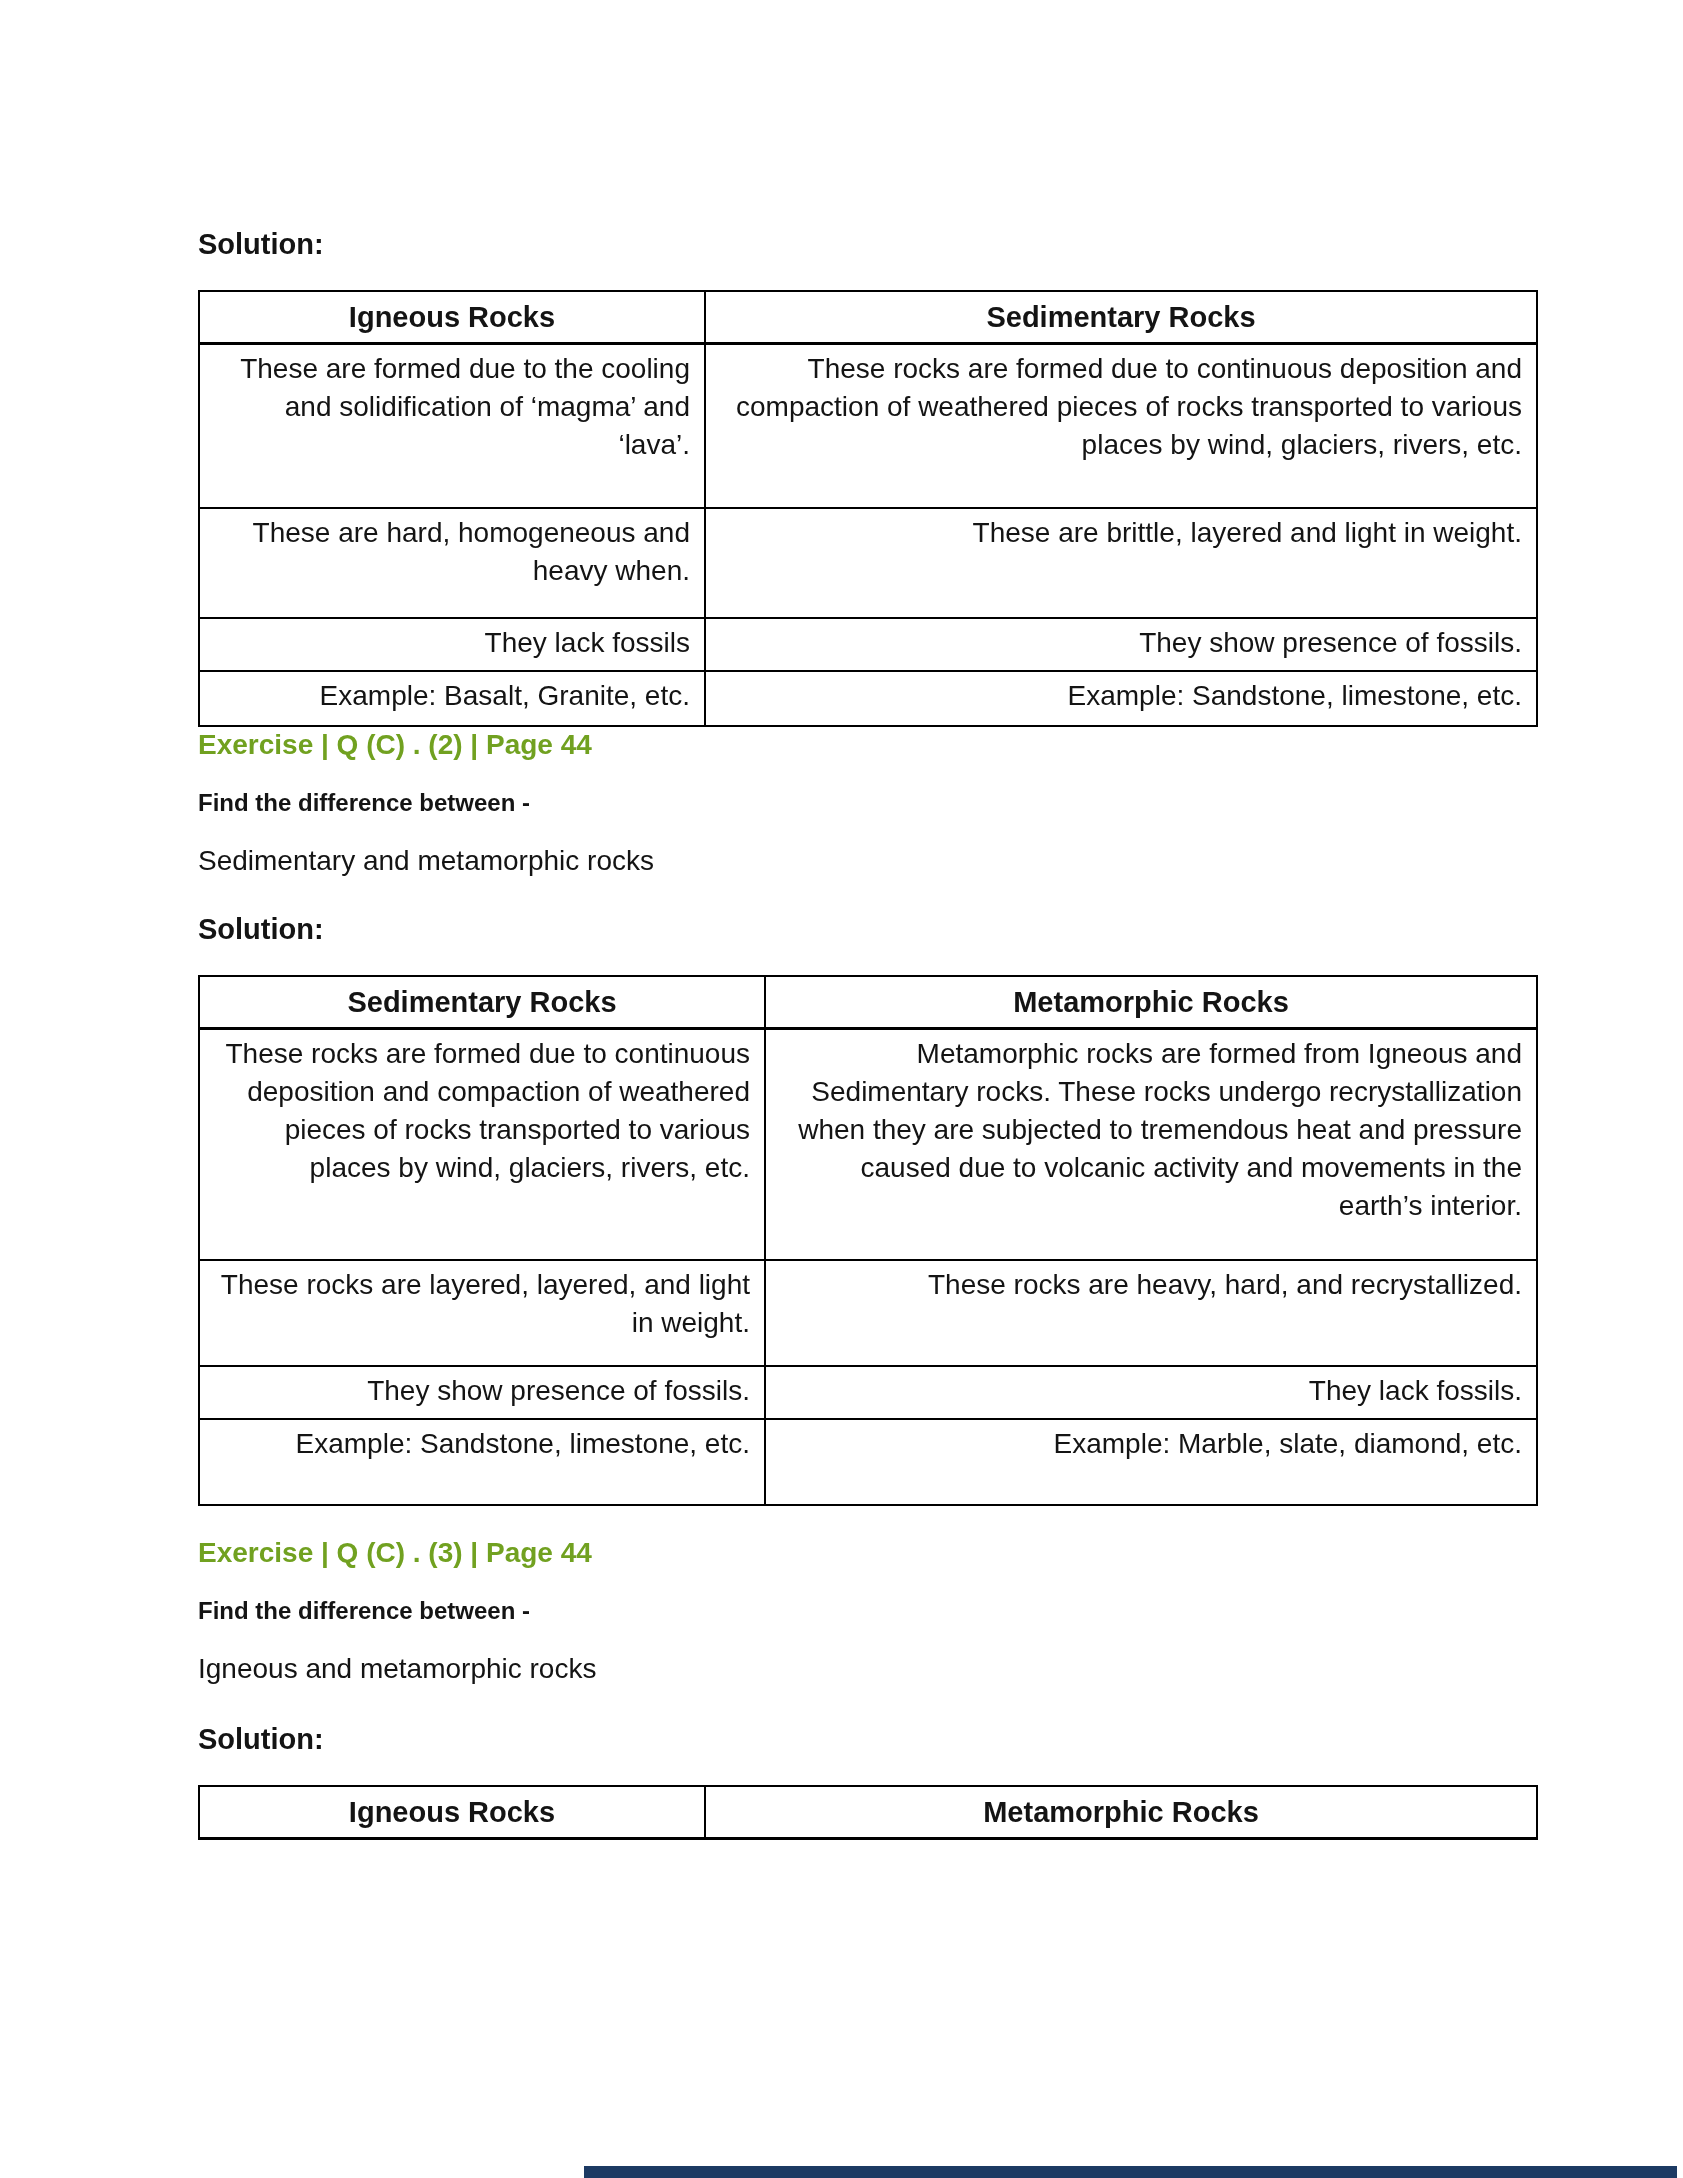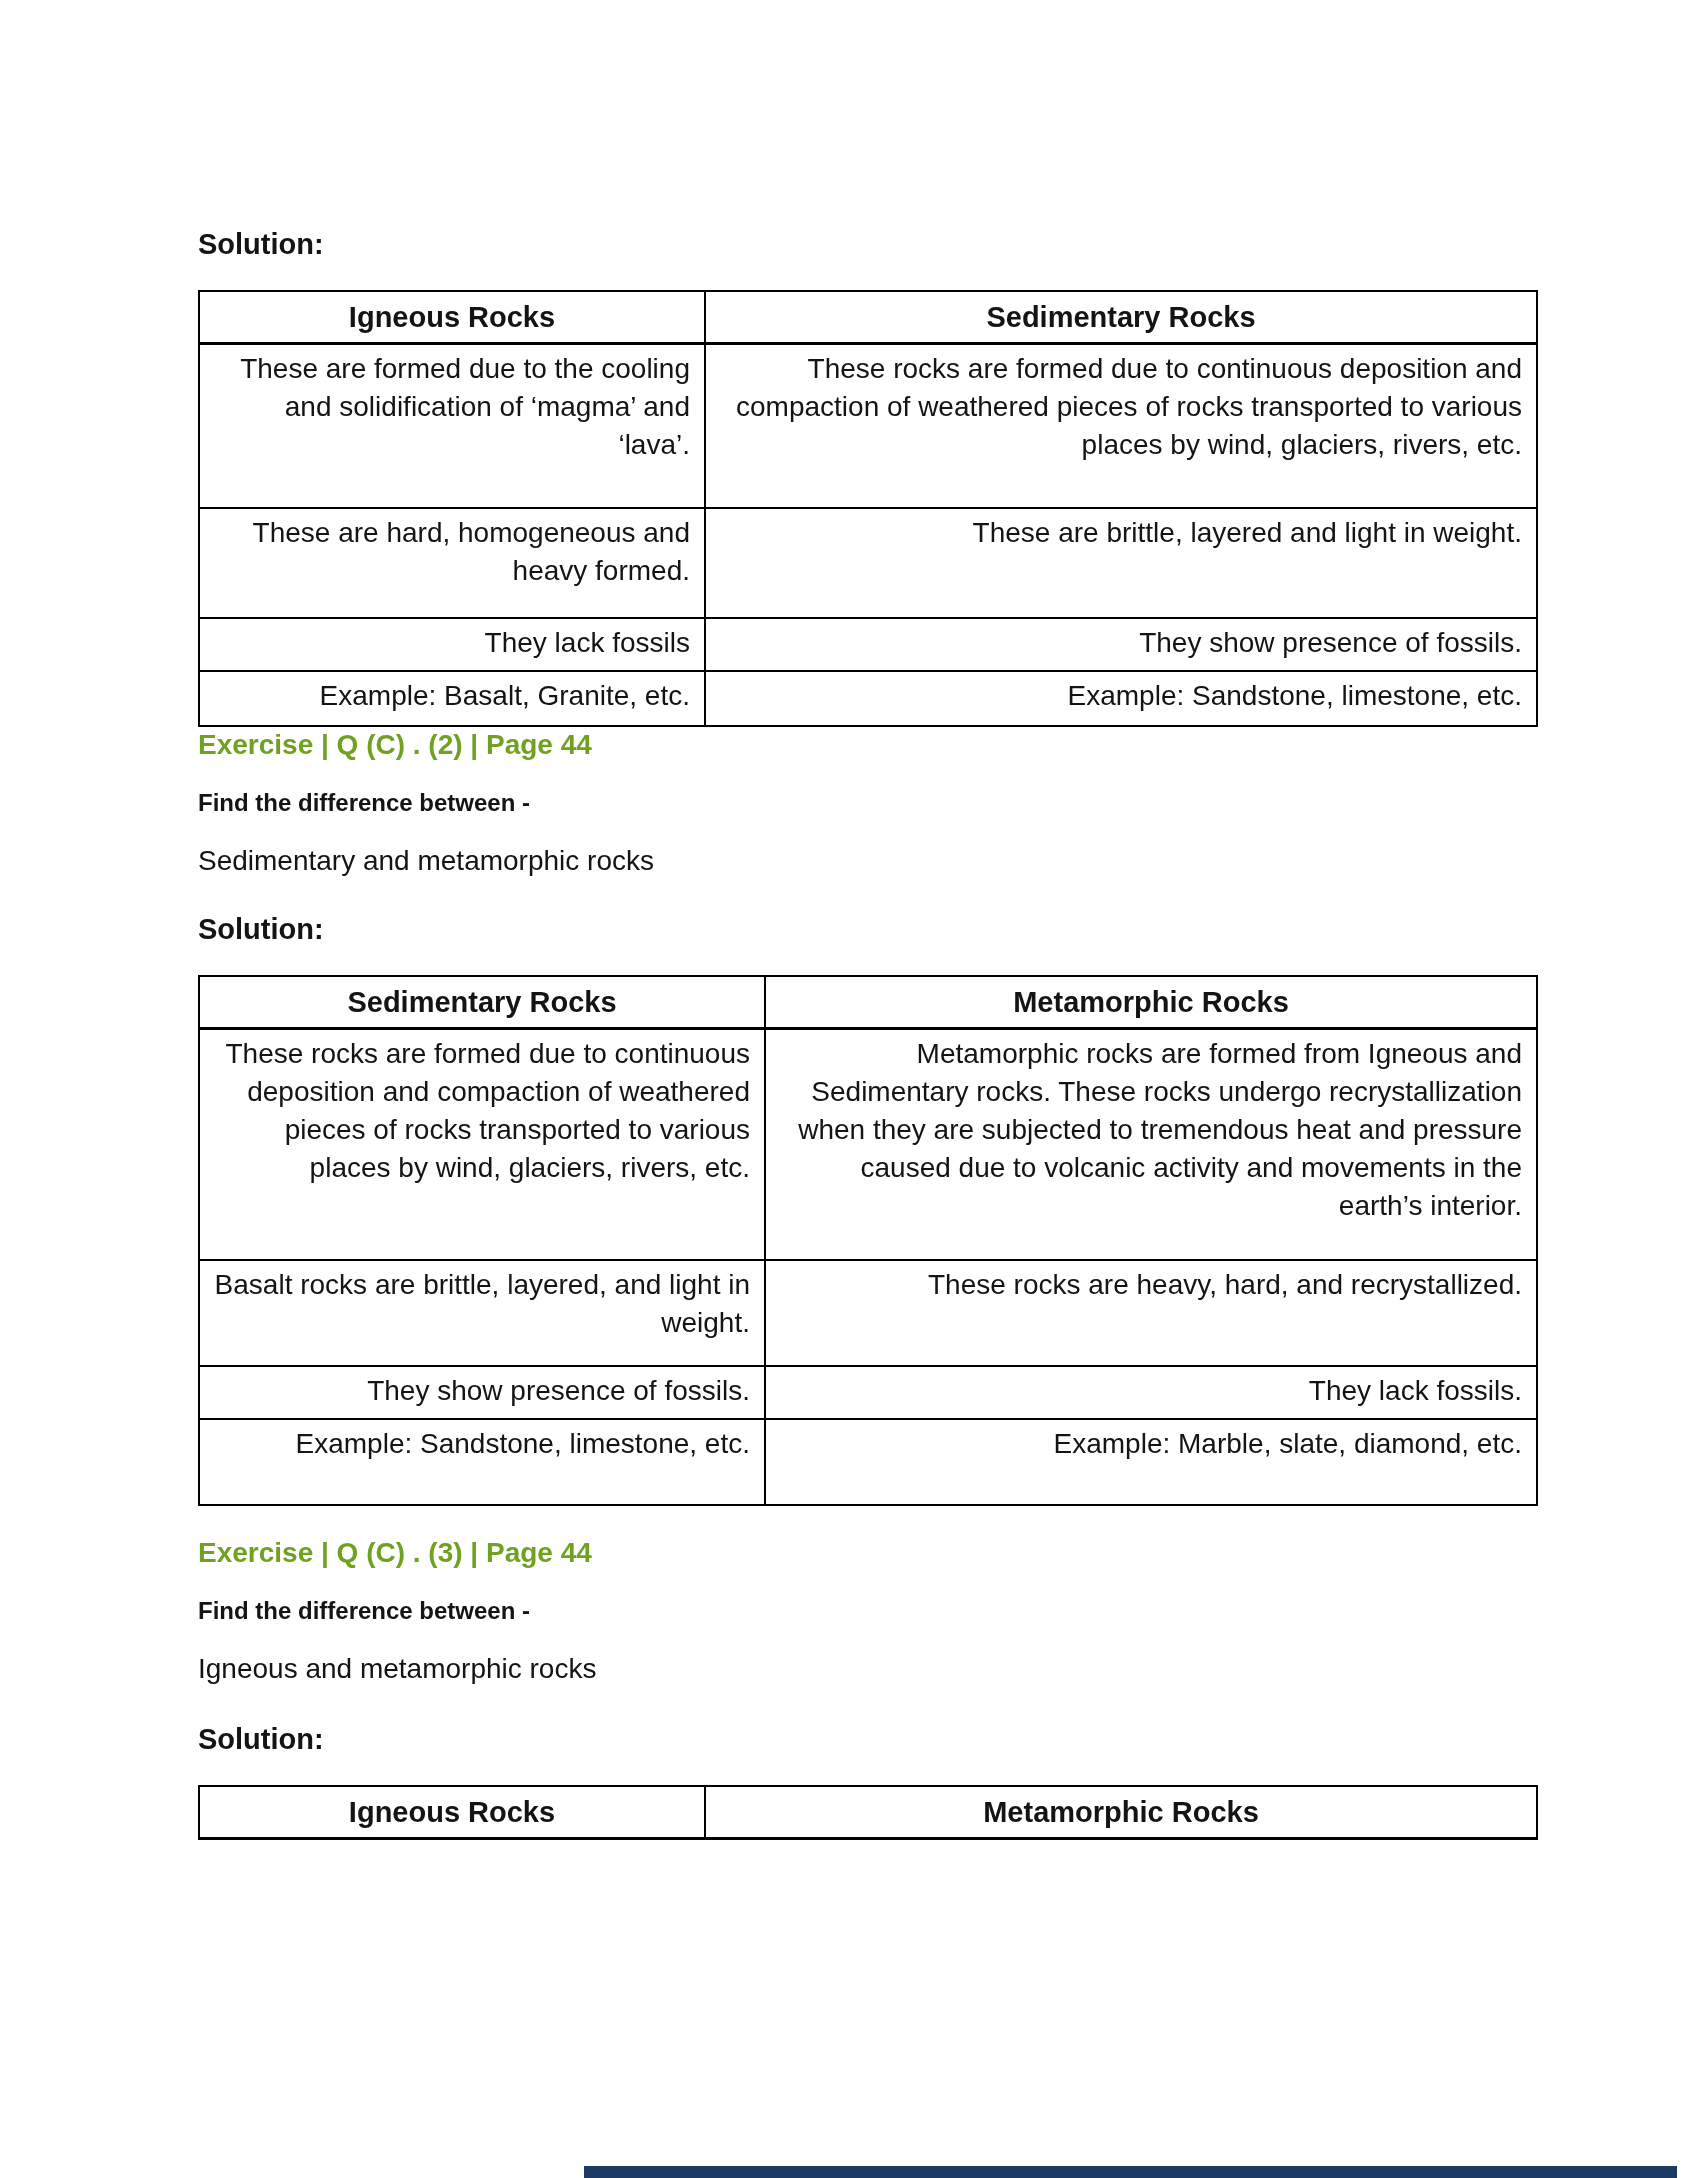--- a/index.html
+++ b/index.html
@@ -113,21 +113,21 @@
         <th>Igneous Rocks</th>
         <th>Sedimentary Rocks</th>
       </tr>
     </thead>
     <tbody>
       <tr class="r1">
         <td>These are formed due to the cooling and solidification of ‘magma’ and ‘lava’.</td>
         <td>These rocks are formed due to continuous deposition and compaction of weathered pieces of rocks transported to various places by wind, glaciers, rivers, etc.</td>
       </tr>
       <tr class="r2">
-        <td>These are hard, homogeneous and heavy formed.</td>
+        <td>These are hard, homogeneous and heavy when.</td>
         <td>These are brittle, layered and light in weight.</td>
       </tr>
       <tr class="r3">
         <td>They lack fossils</td>
         <td>They show presence of fossils.</td>
       </tr>
       <tr class="r4">
         <td>Example: Basalt, Granite, etc.</td>
         <td>Example: Sandstone, limestone, etc.</td>
       </tr>
@@ -149,21 +149,21 @@
         <th>Sedimentary Rocks</th>
         <th>Metamorphic Rocks</th>
       </tr>
     </thead>
     <tbody>
       <tr class="r1">
         <td>These rocks are formed due to continuous deposition and compaction of weathered pieces of rocks transported to various places by wind, glaciers, rivers, etc.</td>
         <td>Metamorphic rocks are formed from Igneous and Sedimentary rocks. These rocks undergo recrystallization when they are subjected to tremendous heat and pressure caused due to volcanic activity and movements in the earth’s interior.</td>
       </tr>
       <tr class="r2">
-        <td>Basalt rocks are brittle, layered, and light in weight.</td>
+        <td>These rocks are layered, layered, and light in weight.</td>
         <td>These rocks are heavy, hard, and recrystallized.</td>
       </tr>
       <tr class="r3">
         <td>They show presence of fossils.</td>
         <td>They lack fossils.</td>
       </tr>
       <tr class="r4">
         <td>Example: Sandstone, limestone, etc.</td>
         <td>Example: Marble, slate, diamond, etc.</td>
       </tr>

